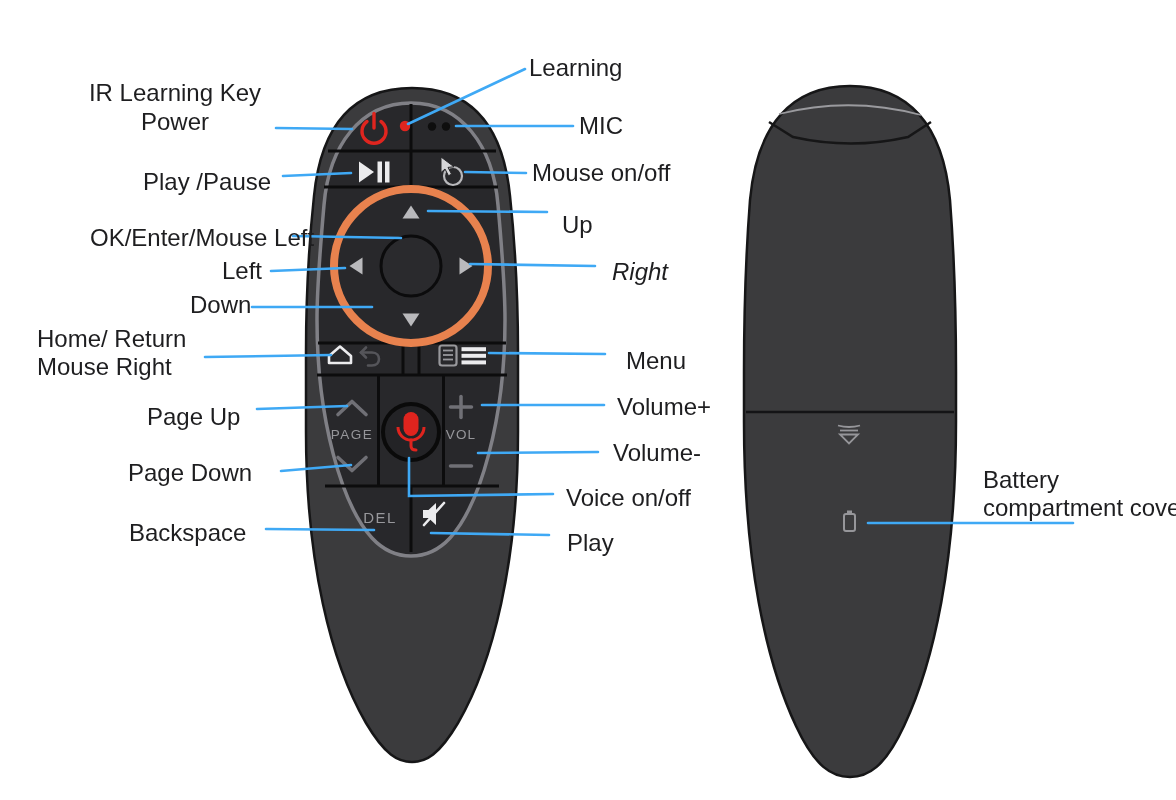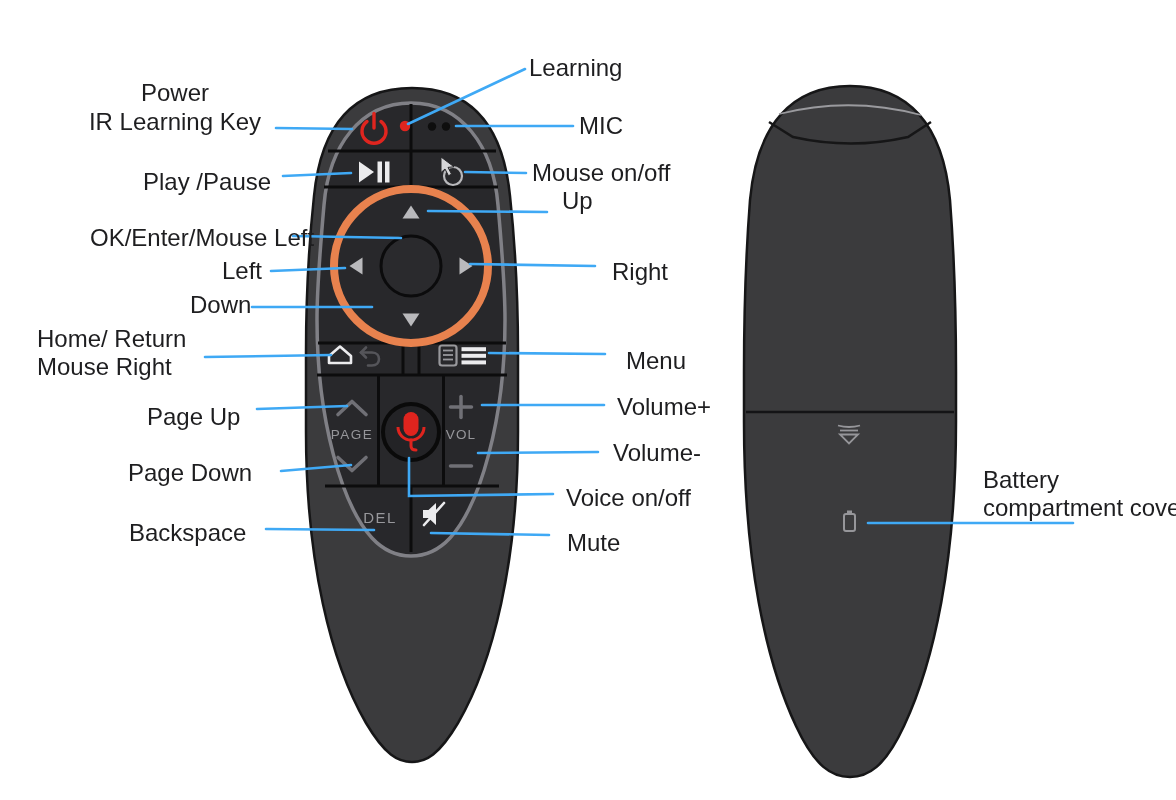--- a/index.html
+++ b/index.html
@@ -172,22 +172,22 @@
       <line x1="605" y1="354" x2="489" y2="353"></line>
       <line x1="604" y1="405" x2="482" y2="405"></line>
       <line x1="598" y1="452" x2="478" y2="453"></line>
       <polyline points="409,458 409,496 553,494"></polyline>
       <line x1="549" y1="535" x2="431" y2="533"></line>
       <line x1="868" y1="523" x2="1073" y2="523"></line>
     </g>
   </svg>
 
   <div class="callout center two" style="left:80px;top:78px;width:190px;line-height:29px;">
+    <div>IR Learning Key</div>
     <div>Power</div>
-    <div>IR Learning Key</div>
   </div>
 
   <div class="callout" style="left:143px;top:169px;">Play /Pause</div>
 
   <div class="callout" style="left:46px;top:225px;margin-left:44px;">OK/Enter/Mouse Left</div>
 
   <div class="callout" style="left:222px;top:258px;">Left</div>
 
   <div class="callout" style="left:178px;top:292px;margin-left:12px;">Down</div>
 
@@ -201,32 +201,32 @@
   <div class="callout" style="left:128px;top:460px;">Page Down</div>
 
   <div class="callout" style="left:129px;top:520px;">Backspace</div>
 
   <div class="callout" style="left:529px;top:55px;">Learning</div>
 
   <div class="callout" style="left:579px;top:113px;">MIC</div>
 
   <div class="callout" style="left:532px;top:160px;">Mouse on/off</div>
 
-  <div class="callout" style="left:562px;top:188px;">Up</div>
-
-  <div class="callout" style="left:612px;top:259px;">Right</div>
+  <div class="callout" style="left:562px;top:212px;">Up</div>
+
+  <div class="callout" style="left:612px;top:259px;font-style:italic;">Right</div>
 
   <div class="callout" style="left:626px;top:348px;">Menu</div>
 
   <div class="callout" style="left:617px;top:394px;">Volume+</div>
 
   <div class="callout" style="left:613px;top:440px;text-align:right;">Volume-</div>
 
   <div class="callout" style="left:566px;top:485px;">Voice on/off</div>
 
-  <div class="callout" style="left:567px;top:530px;">Mute</div>
+  <div class="callout" style="left:567px;top:530px;">Play</div>
 
   <div class="callout two" style="left:983px;top:466px;line-height:28px;">
     <div>Battery</div>
     <div>compartment cover</div>
   </div>
 
 </div>
 
 </body></html>

